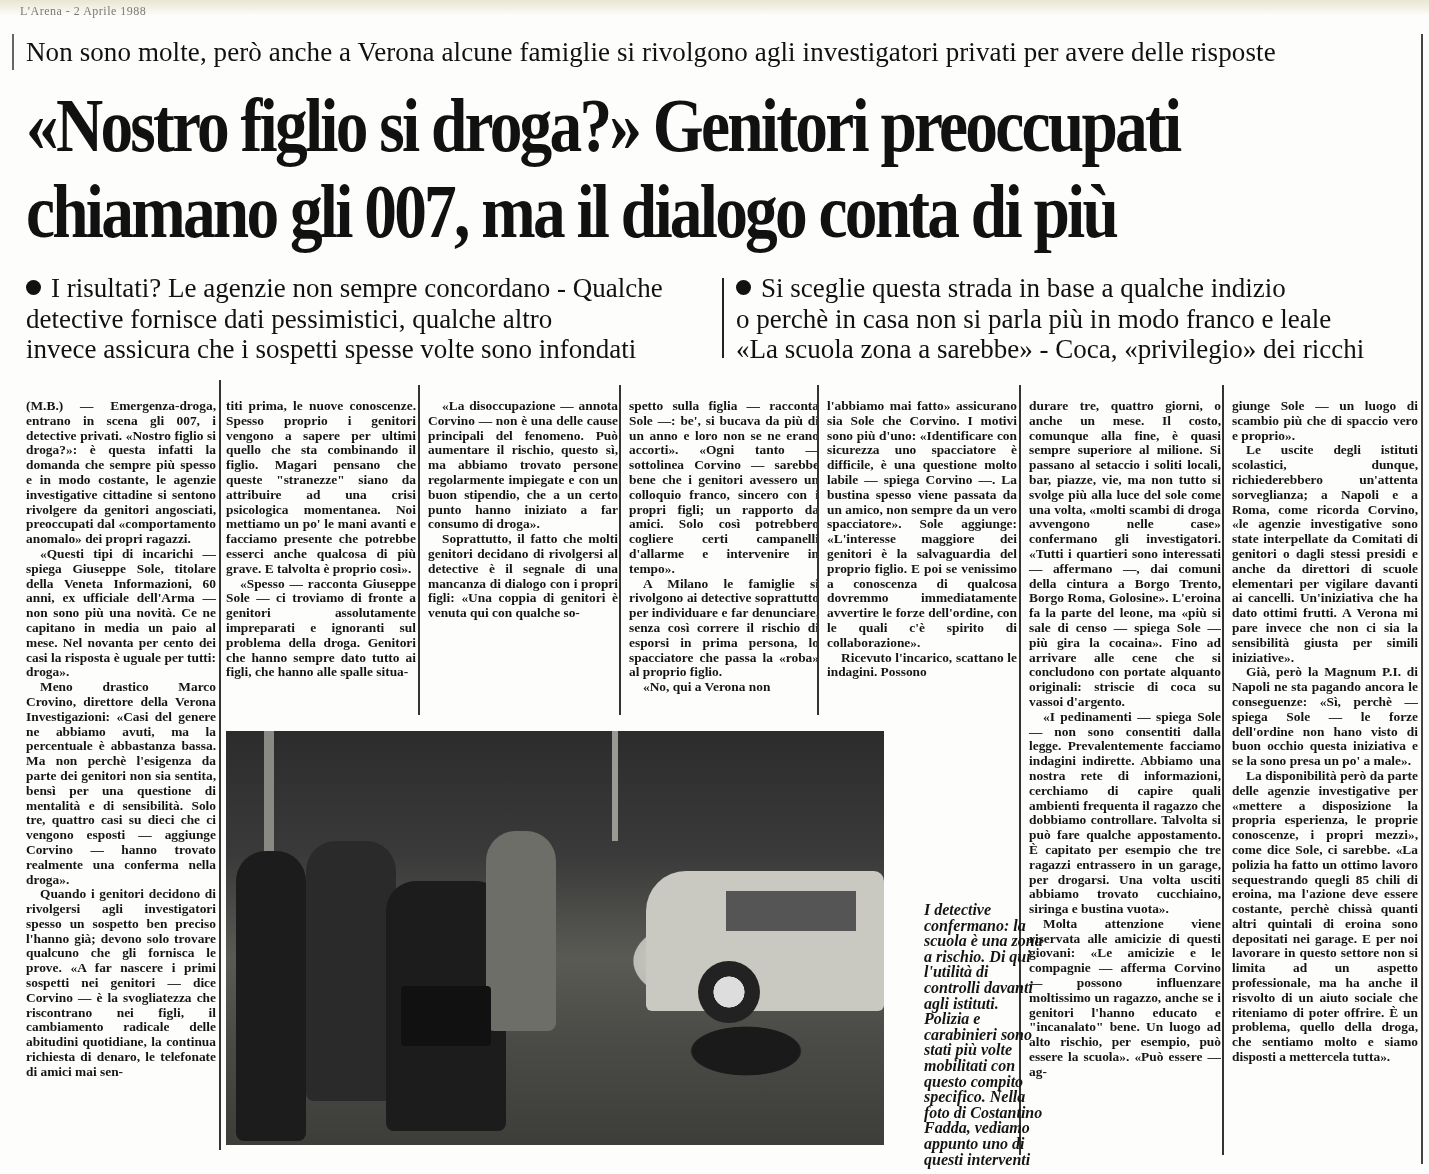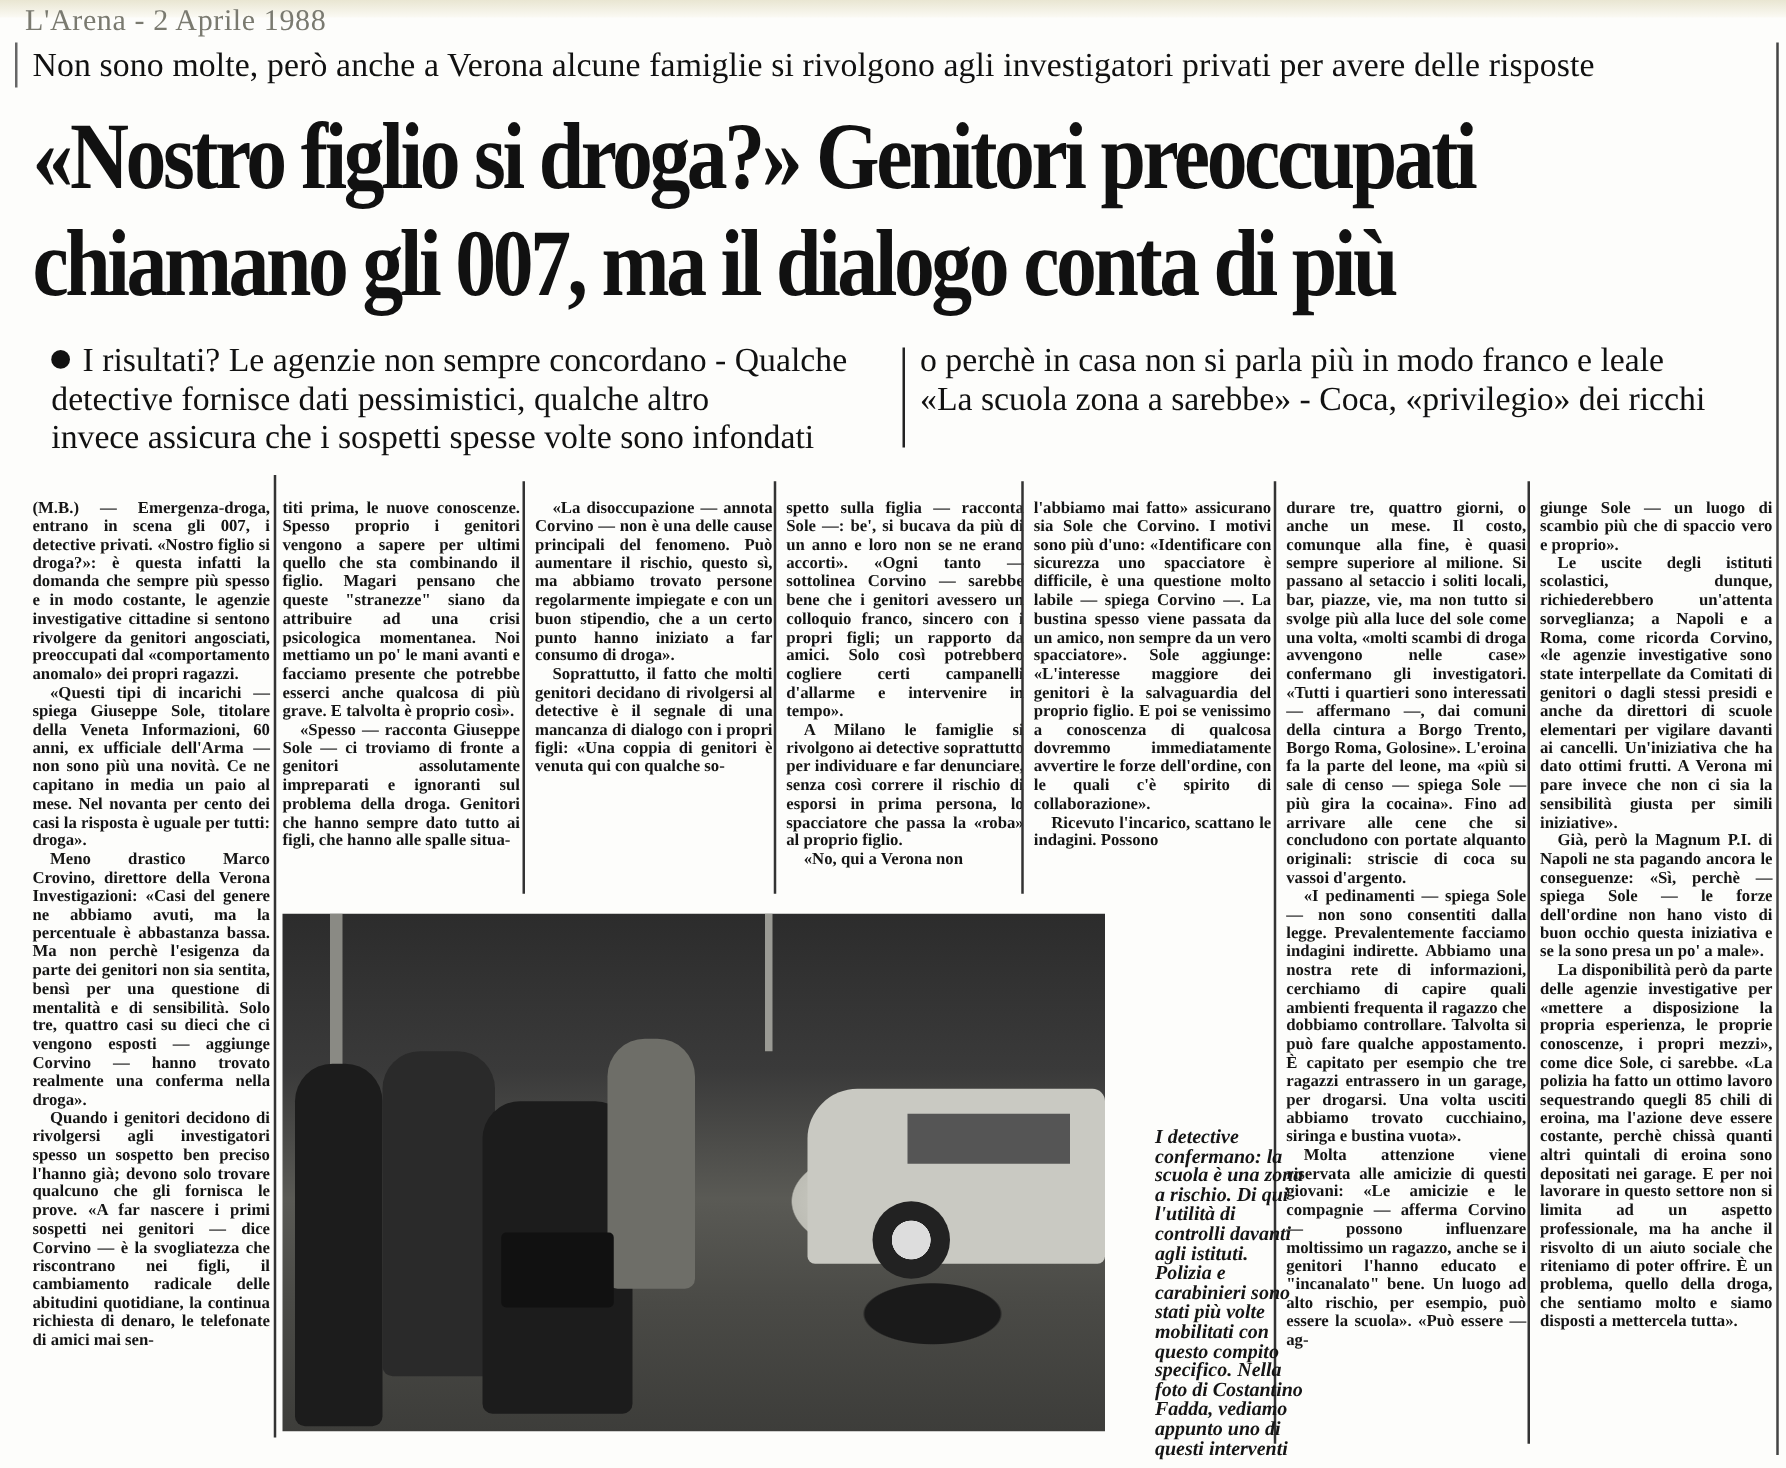--- a/index.html
+++ b/index.html
@@ -1,30 +1,30 @@
 <!DOCTYPE html>
 <html><head>
 <meta charset="utf-8">
 <style>
   * { box-sizing: border-box; margin: 0; padding: 0; }
   html, body { width: 1429px; height: 1174px; overflow: hidden; background: #fdfdfb; }
   body { position: relative; font-family: "Liberation Serif", serif; color: #111; }
   .top-strip { position: absolute; left: 0; top: 0; width: 1429px; height: 14px;
     background: linear-gradient(#e9e6d2, #fbfaf4); }
   .dateline { position: absolute; left: 20px; top: 4px; font-family: "Liberation Serif", serif;
-    font-size: 24px; color: #7a7a70; letter-spacing: 0.5px; }
+    font-size: 12px; color: #7a7a70; letter-spacing: 0.5px; }
   .left-rule { position: absolute; left: 12px; top: 34px; width: 2px; height: 36px; background: #666; }
   .right-rule { position: absolute; left: 1421px; top: 34px; width: 2px; height: 1130px; background: #444; }
   .kicker { position: absolute; left: 26px; top: 37px; width: 1395px; font-size: 27px;
     white-space: nowrap; letter-spacing: 0.1px; }
   .headline { position: absolute; left: 26px; top: 82px; width: 1400px; font-family: "Liberation Serif", serif;
     font-weight: bold; font-size: 76px; line-height: 86px; letter-spacing: -3.2px; transform: scaleX(0.86);
     transform-origin: left top; white-space: nowrap; }
   .subhead { position: absolute; top: 273px; font-size: 27px; line-height: 30.5px; white-space: nowrap; }
-  .subhead.left { left: 26px; margin-left: 15px; }
+  .subhead.left { left: 26px; }
   .subhead.right { left: 736px; }
   .bullet { display: inline-block; width: 15px; height: 15px; border-radius: 50%; background: #111;
     margin-right: 10px; vertical-align: 2px; }
   .sub-divider { position: absolute; left: 722px; top: 278px; width: 2px; height: 80px; background: #222; }
 
   .col { position: absolute; top: 399px; width: 190px; font-family: "Liberation Serif", serif;
     font-weight: bold; font-size: 13.4px; line-height: 14.8px; text-align: justify; color: #151515; }
   .col p { text-indent: 0; }
   .col p.ind { text-indent: 14px; }
   .vrule { position: absolute; width: 2px; background: #333; }
@@ -62,20 +62,21 @@
   <div>chiamano gli 007, ma il dialogo conta di più</div>
 </div>
 
 <div class="subhead left">
   <div><span class="bullet"></span><span>I risultati? Le agenzie non sempre concordano - Qualche</span></div>
   <div>detective fornisce dati pessimistici, qualche altro</div>
   <div>invece assicura che i sospetti spesse volte sono infondati</div>
 </div>
 <div class="sub-divider"></div>
 <div class="subhead right">
+  <div><span class="bullet"></span><span>Si sceglie questa strada in base a qualche indizio</span></div>
   <div>o perchè in casa non si parla più in modo franco e leale</div>
   <div>«La scuola zona a sarebbe» - Coca, «privilegio» dei ricchi</div>
 </div>
 
 <div class="col" style="left:26px; width:190px; height:760px;">
   <p>(M.B.) — Emergenza-droga, entrano in scena gli 007, i detective privati. «Nostro figlio si droga?»: è questa infatti la domanda che sempre più spesso e in modo costante, le agenzie investigative cittadine si sentono rivolgere da genitori angosciati, preoccupati dal «comportamento anomalo» dei propri ragazzi.</p>
   <p class="ind">«Questi tipi di incarichi — spiega Giuseppe Sole, titolare della Veneta Informazioni, 60 anni, ex ufficiale dell'Arma — non sono più una novità. Ce ne capitano in media un paio al mese. Nel novanta per cento dei casi la risposta è uguale per tutti: droga».</p>
   <p class="ind">Meno drastico Marco Crovino, direttore della Verona Investigazioni: «Casi del genere ne abbiamo avuti, ma la percentuale è abbastanza bassa. Ma non perchè l'esigenza da parte dei genitori non sia sentita, bensì per una questione di mentalità e di sensibilità. Solo tre, quattro casi su dieci che ci vengono esposti — aggiunge Corvino — hanno trovato realmente una conferma nella droga».</p>
   <p class="ind">Quando i genitori decidono di rivolgersi agli investigatori spesso un sospetto ben preciso l'hanno già; devono solo trovare qualcuno che gli fornisca le prove. «A far nascere i primi sospetti nei genitori — dice Corvino — è la svogliatezza che riscontrano nei figli, il cambiamento radicale delle abitudini quotidiane, la continua richiesta di denaro, le telefonate di amici mai sen-</p>
 </div>

